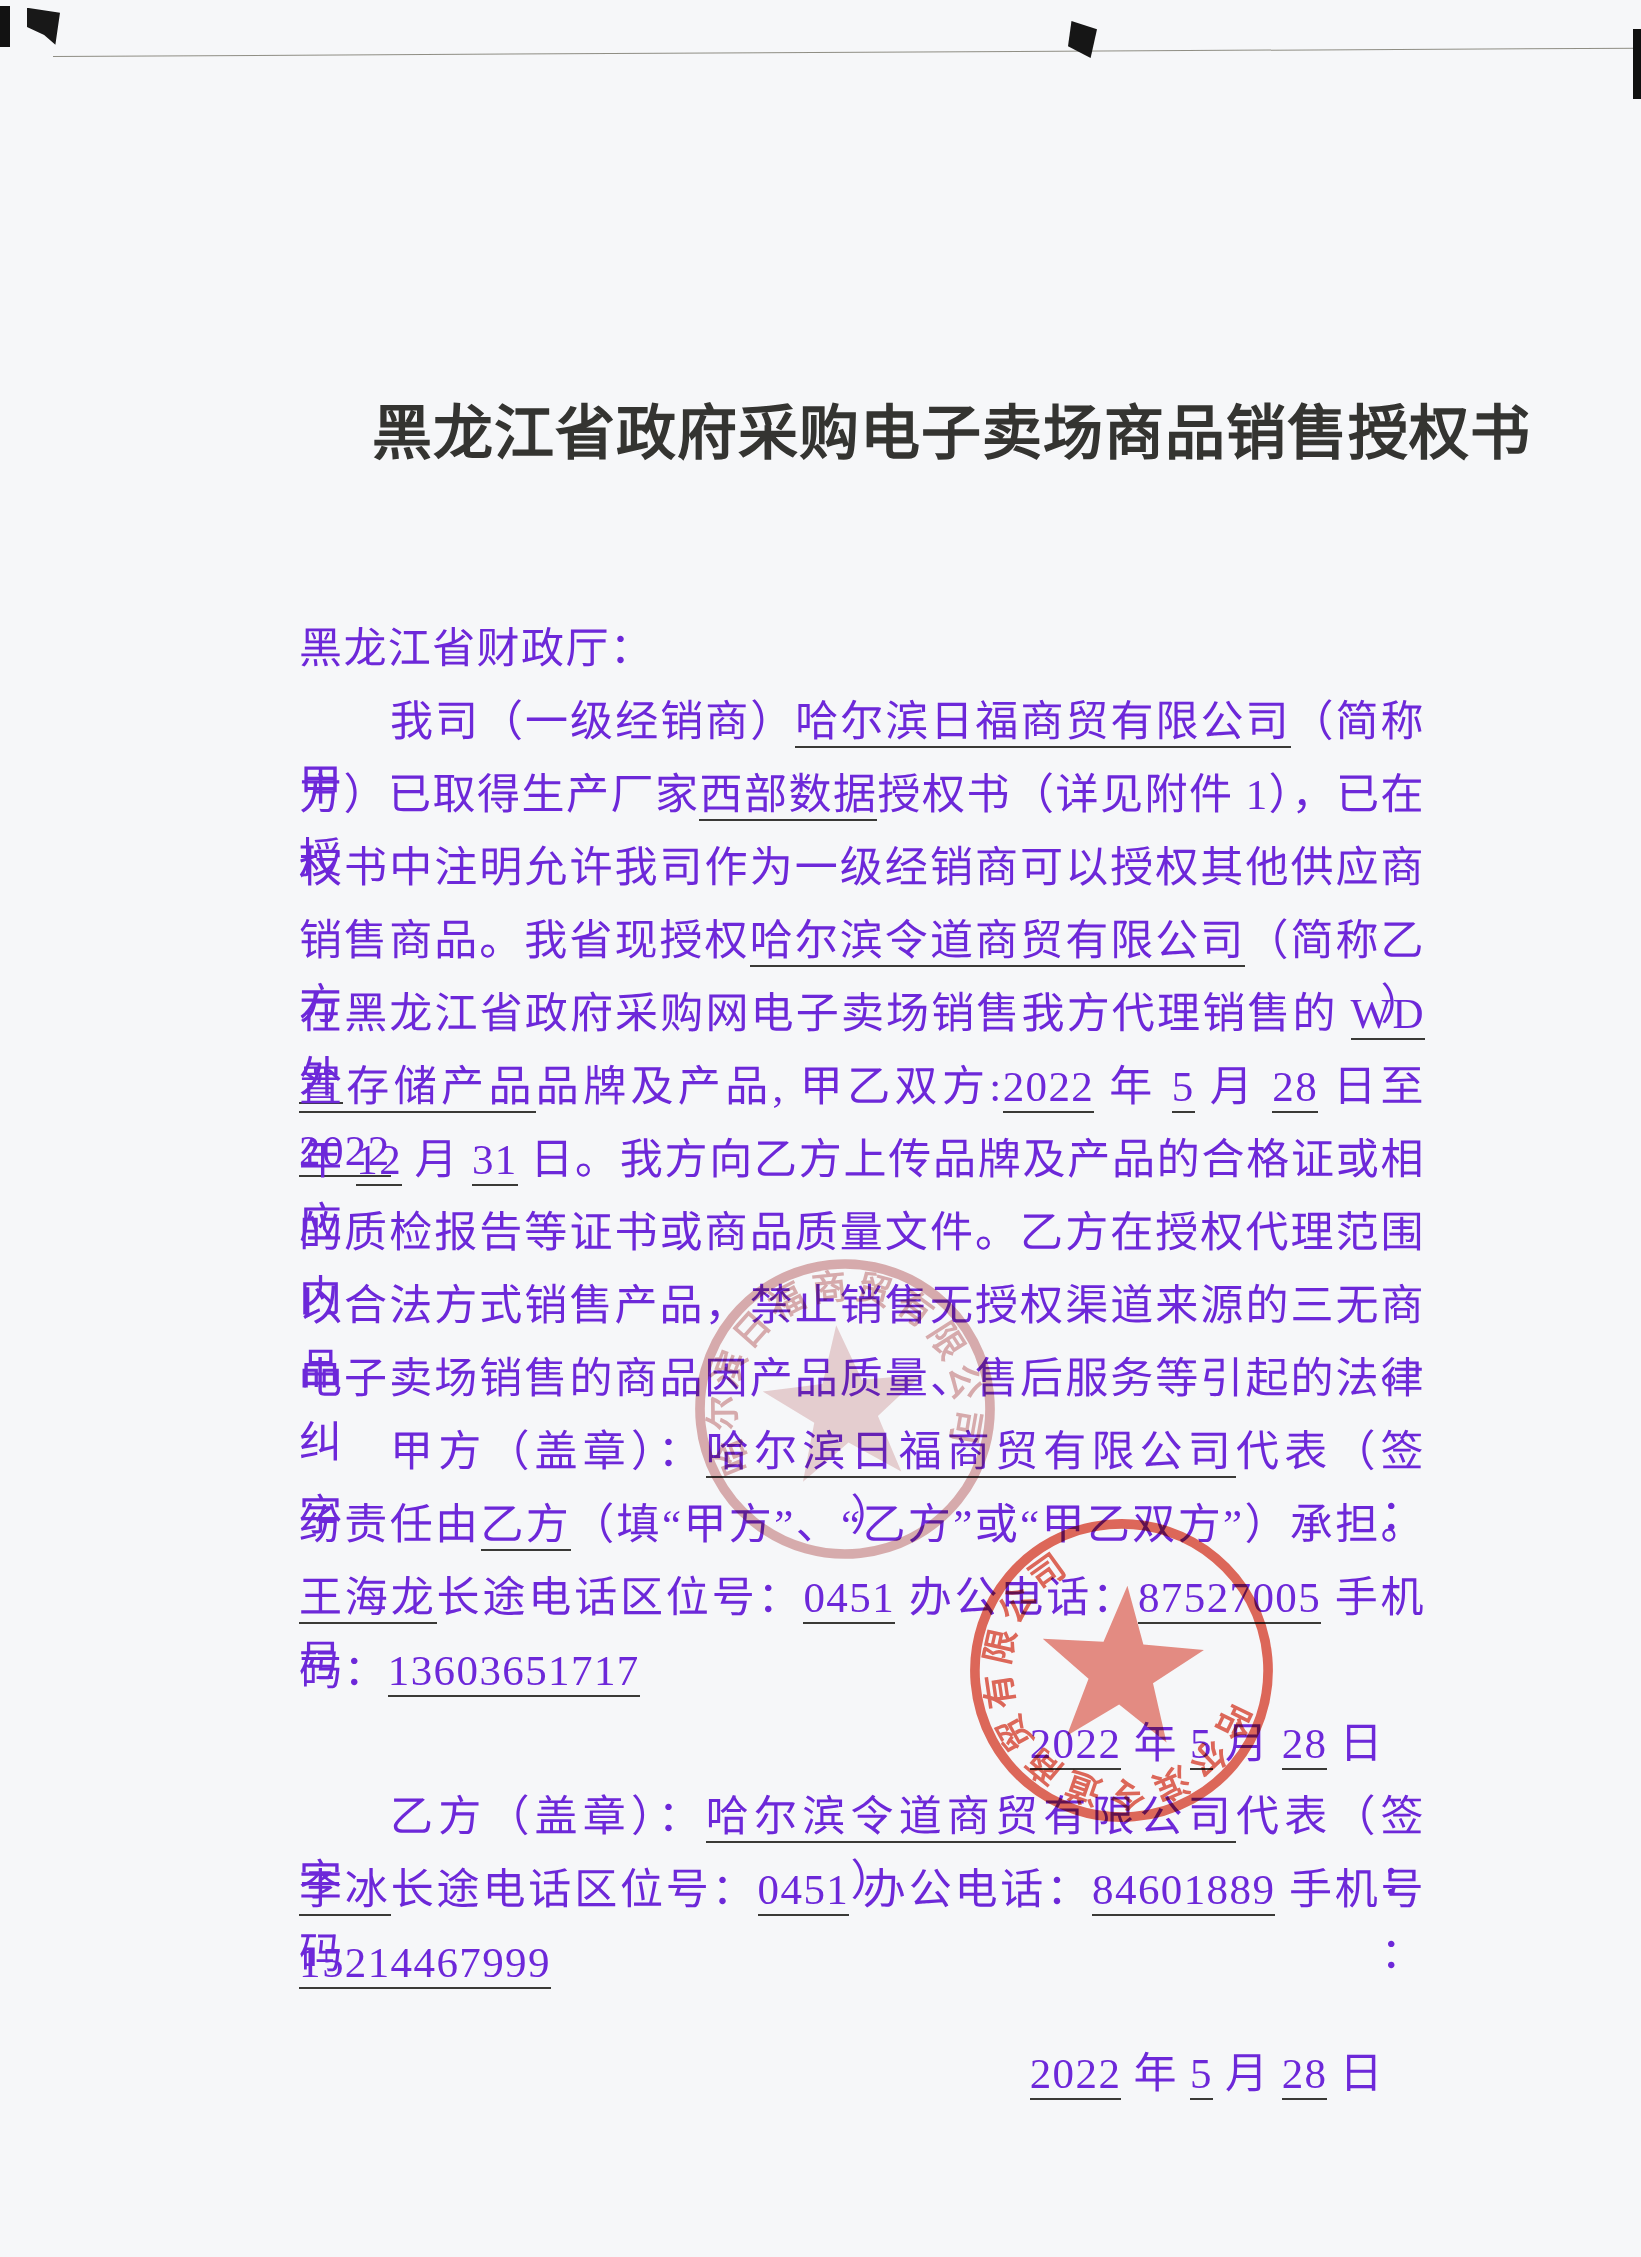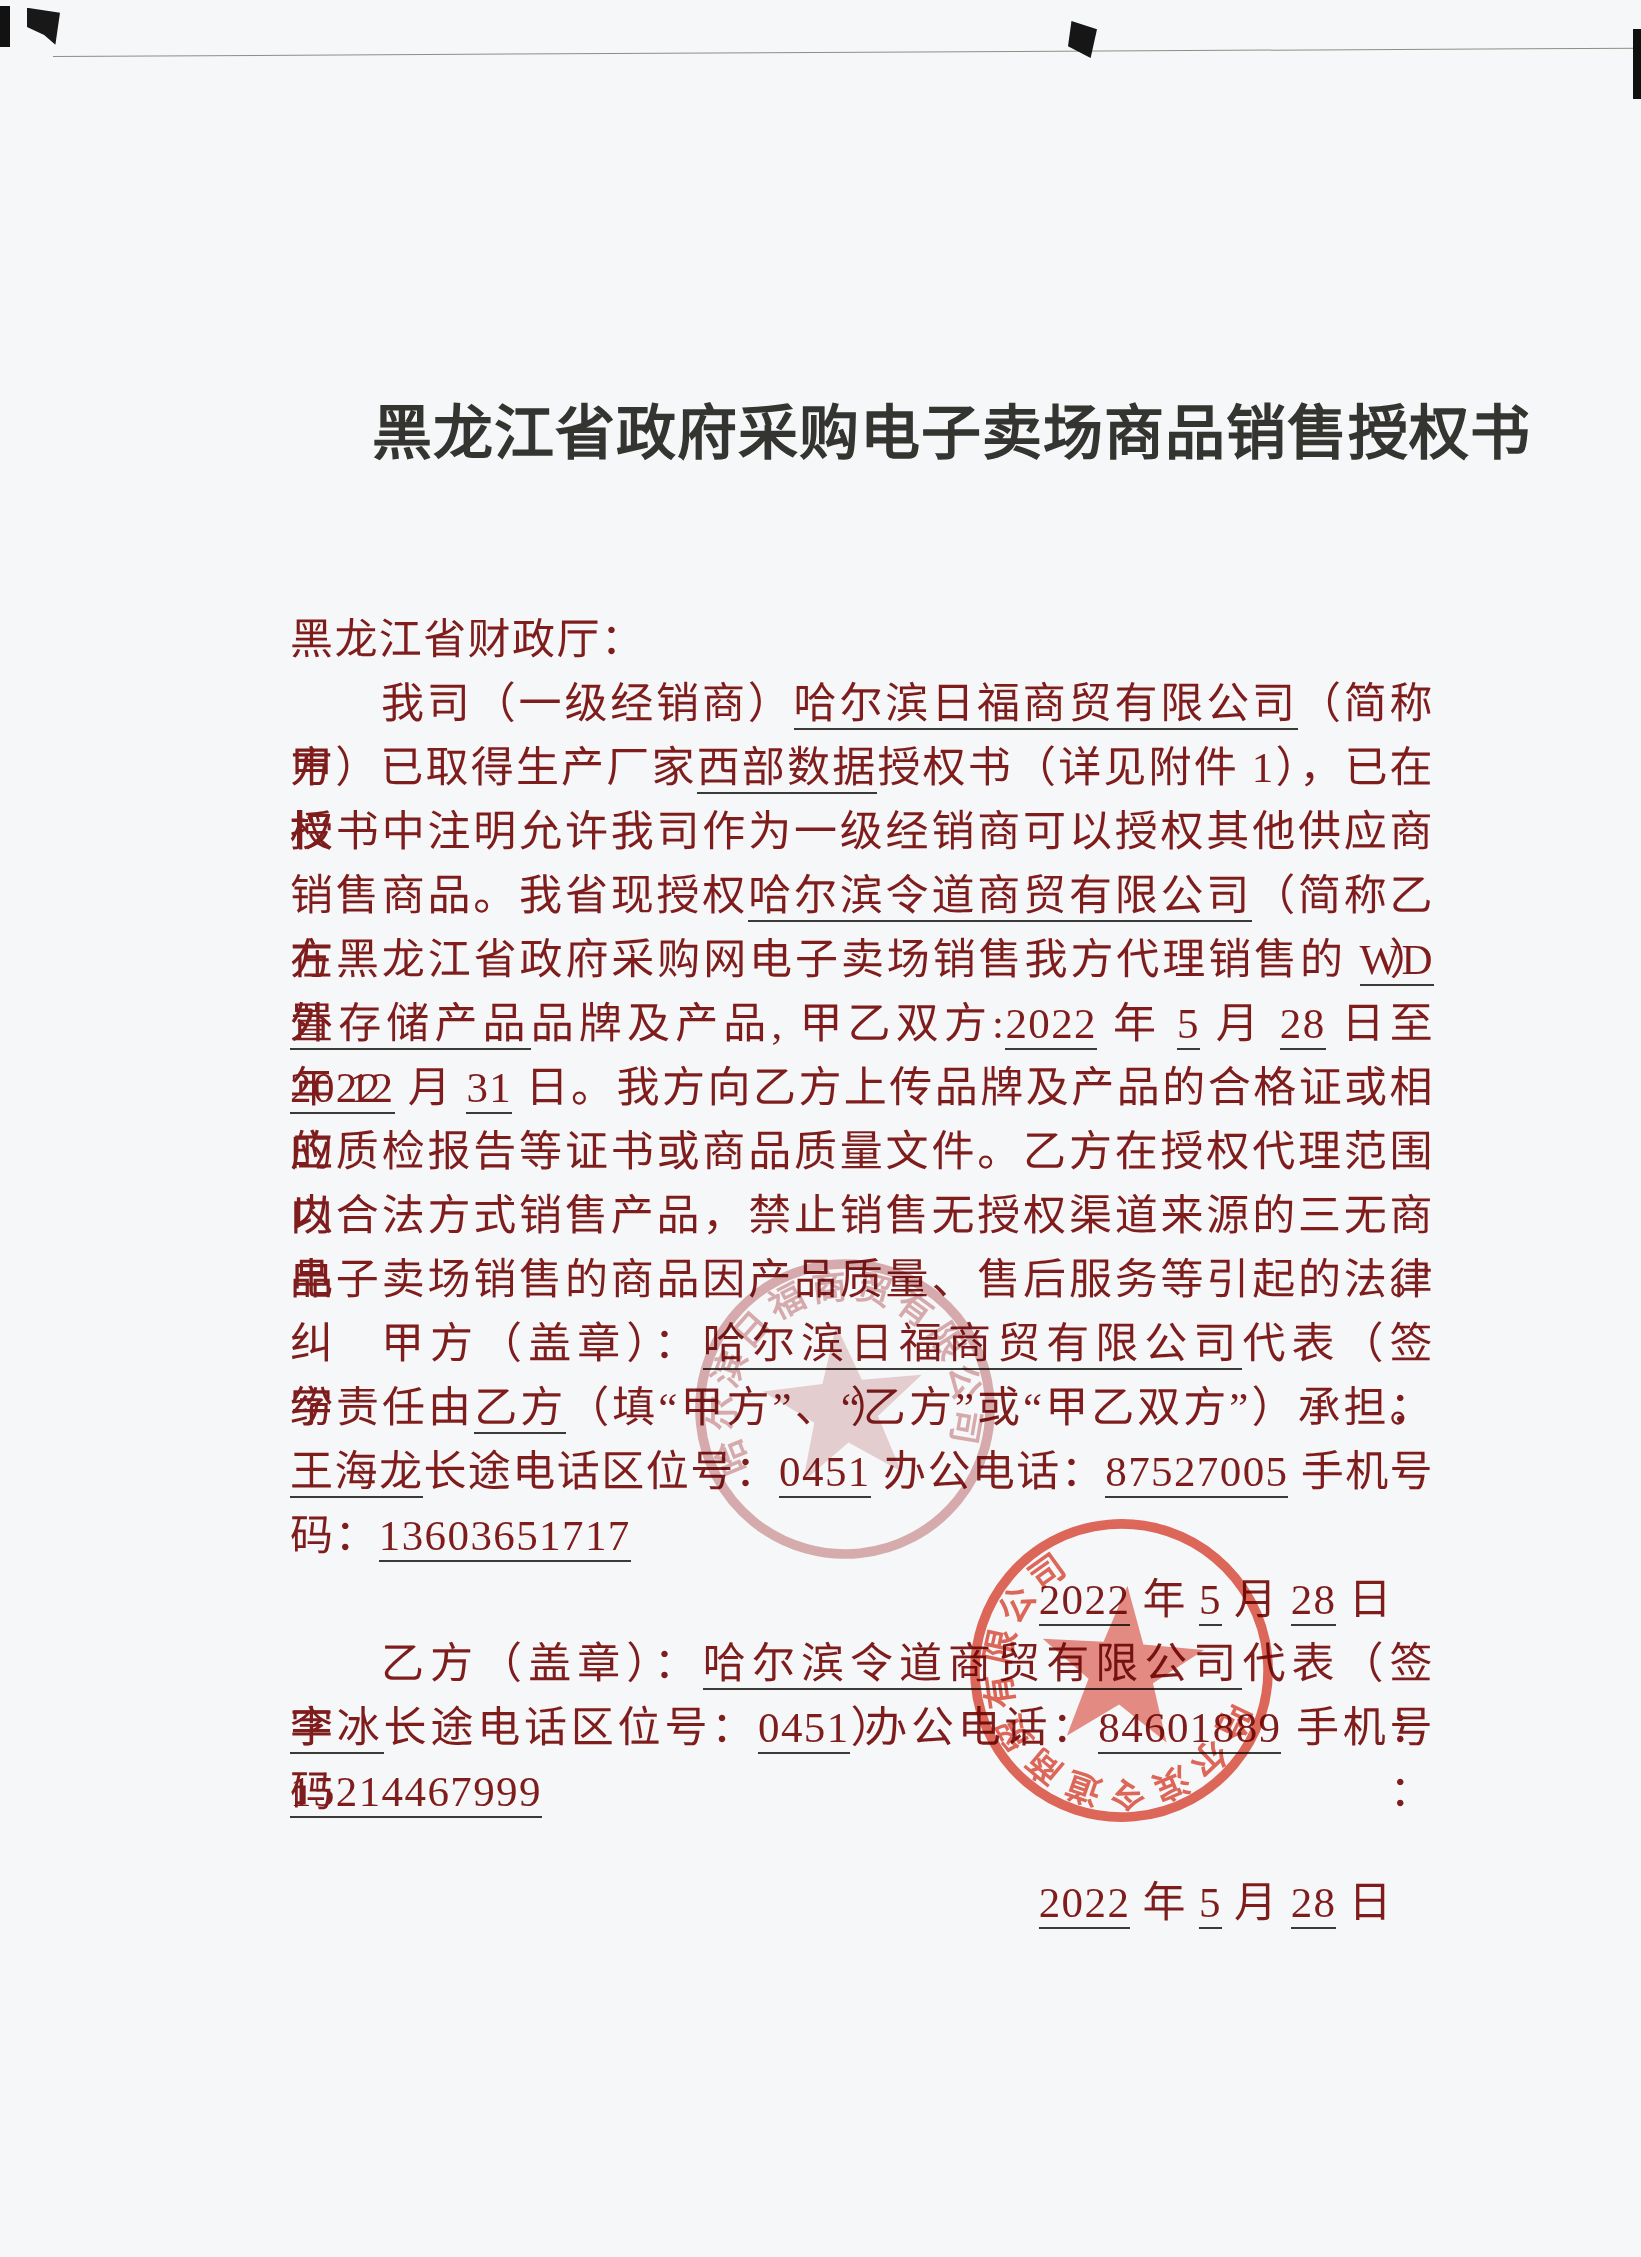--- a/index.html
+++ b/index.html
@@ -31,23 +31,23 @@
     position:absolute;left:372px;top:384px;margin:0;
     font-size:60px;font-weight:800;letter-spacing:1px;
     font-family:"Liberation Sans","DejaVu Sans",sans-serif;
     color:#343431;white-space:nowrap;
   }
   
   .body{
     position:absolute;left:290px;top:608px;width:1144px;
   }
   .line{
-    margin:0;height:64px;line-height:64px;
+    margin:9px;height:64px;line-height:64px;
     font-size:43px;letter-spacing:1.4px;
-    color:#7f1d1d;
+    color:#6d28d9;
   }
   .line.fill{text-align:justify;text-align-last:justify;}
   .line.indent{text-indent:91px;}
   .line.right{text-align:left;text-align-last:right;padding-right:41px;}
   .line.gap{margin-top:47px;}
   .u{border-bottom:2.9px solid #3a3a37;padding-bottom:1px;}
   
   .stamp{position:absolute;mix-blend-mode:multiply;pointer-events:none;}
   .stamp text{
     font-family:"Liberation Sans","DejaVu Sans",sans-serif;

